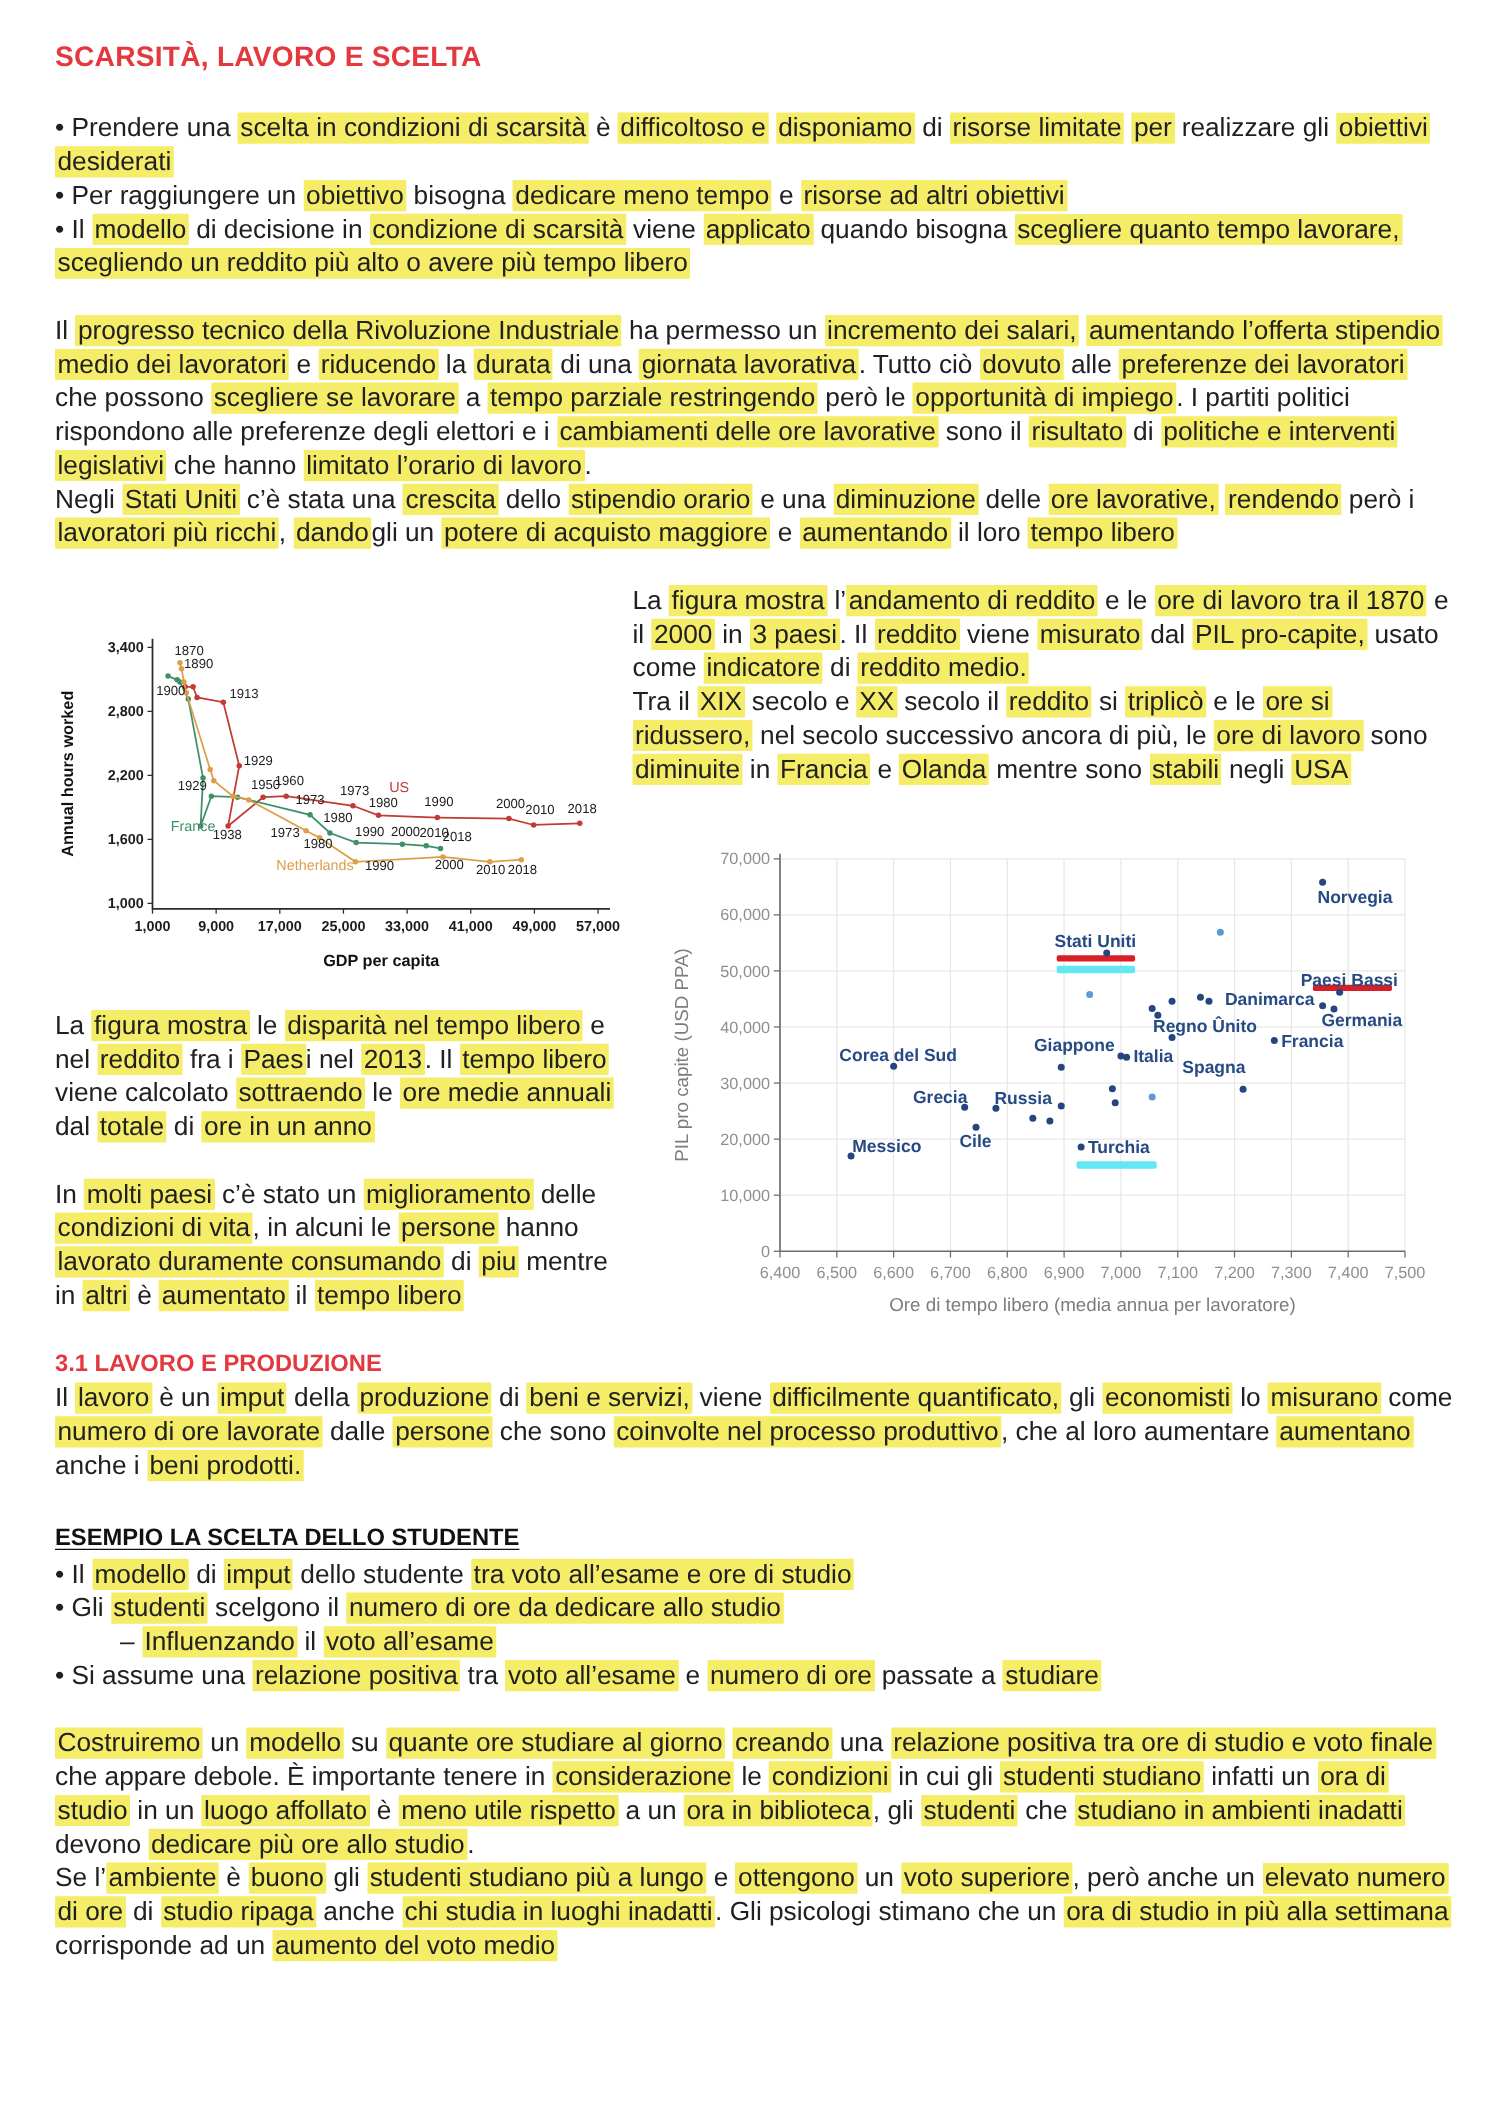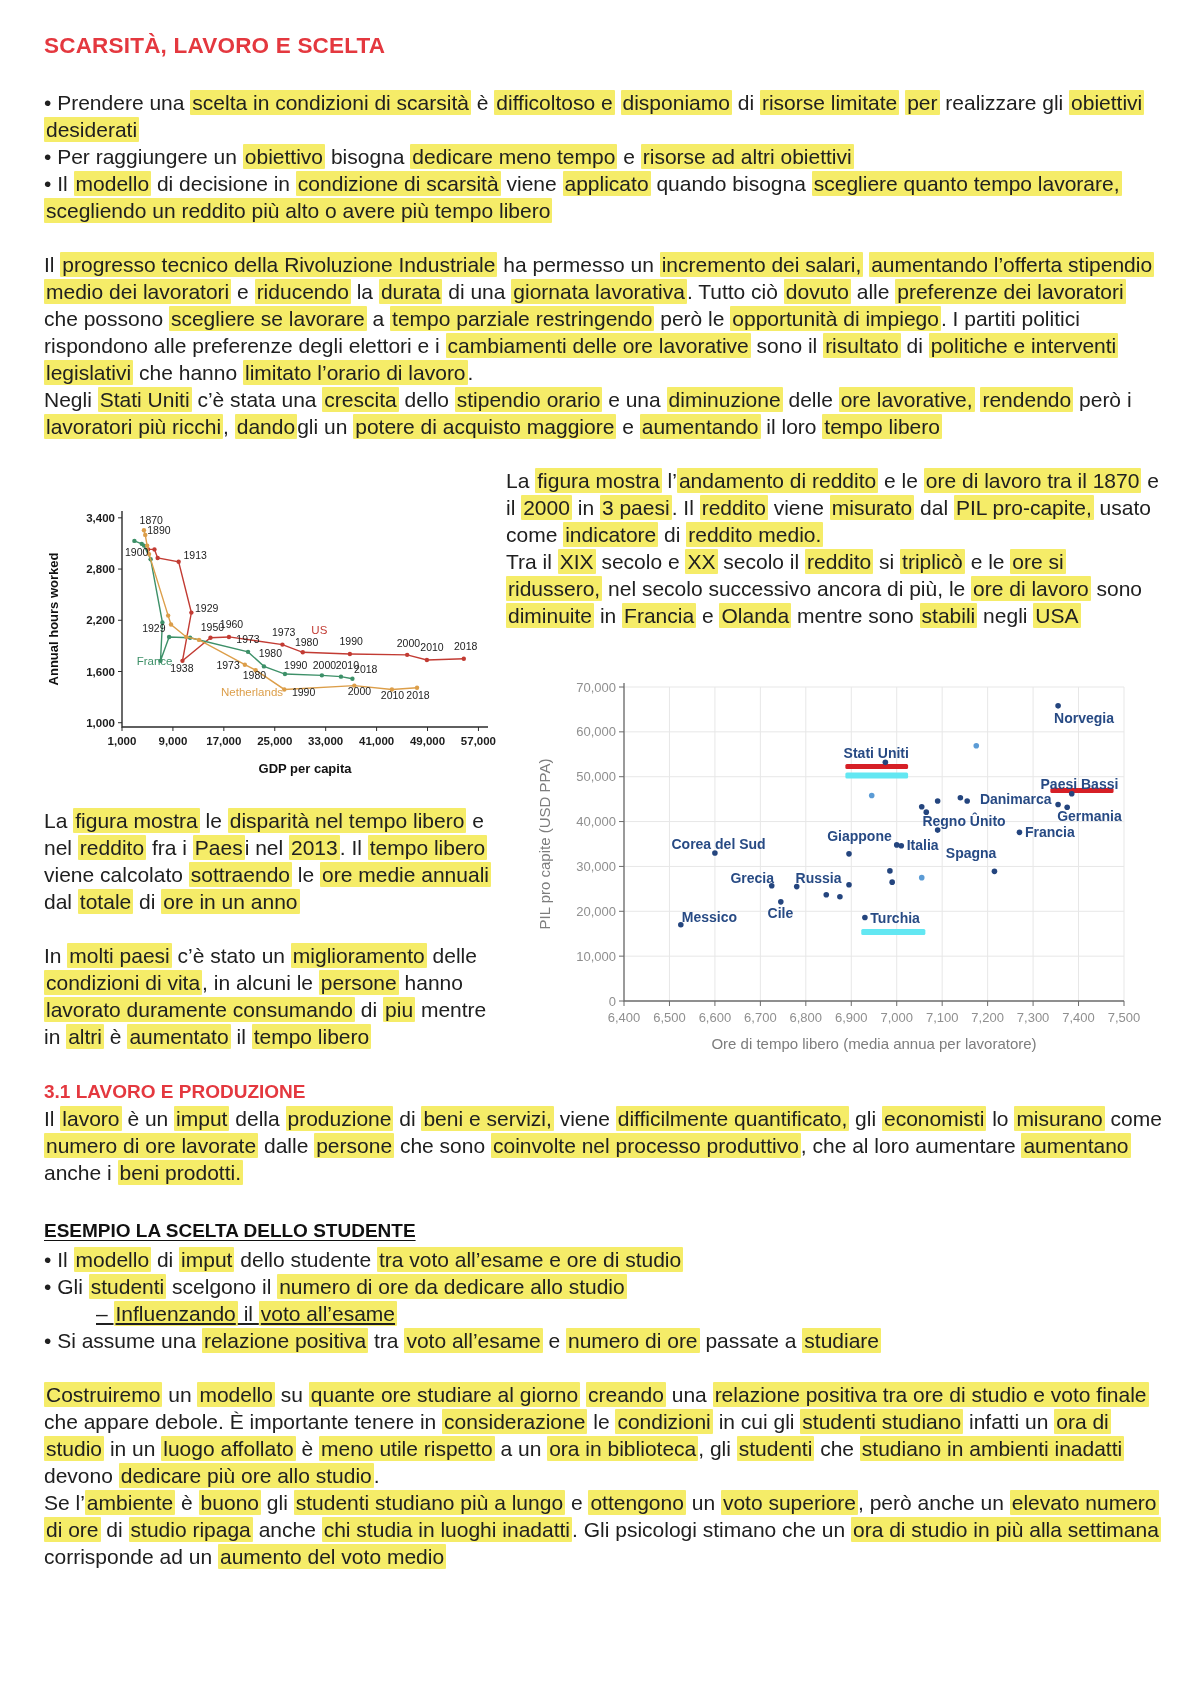--- a/index.html
+++ b/index.html
@@ -7,21 +7,21 @@
   body{width:1200px;height:1696px;overflow:hidden;
        font-family:"Liberation Sans",sans-serif;color:var(--ink);}
   .content{padding:34px 38px 0 44px;}
   h1.page-title{font-size:22.5px;line-height:1.1;font-weight:bold;color:var(--accent);
        margin:0 0 30px 0;letter-spacing:.2px;}
   .rich p, p.rich{margin:0;font-size:21px;line-height:27px;}
   .block{margin:0 0 27px 0;}
   .block-sm{margin:0 0 13px 0;}
   mark{background:var(--hl);color:inherit;padding:1px 2px;border-radius:1px;
        -webkit-box-decoration-break:clone;box-decoration-break:clone;}
-  .indent1{padding-left:52px;text-decoration:underline;}
+  .indent1{padding-left:52px;}
   .cols{display:flex;gap:6px;margin:0 0 24px 0;}
   .col-left{width:456px;flex:0 0 456px;}
   .col-right{flex:1;min-width:0;}
   .sec-heading{font-size:19px;font-weight:bold;color:var(--accent);margin:0 0 2px 0;}
   .ex-heading{font-size:19px;font-weight:bold;color:#111;margin:0 0 4px 0;
       text-decoration:underline;text-underline-offset:3px;}
   svg.chart{display:block;}
   .fig1-wrap{margin:4px 0 24px 0;}
   .fig2-wrap{margin:0;}
   

